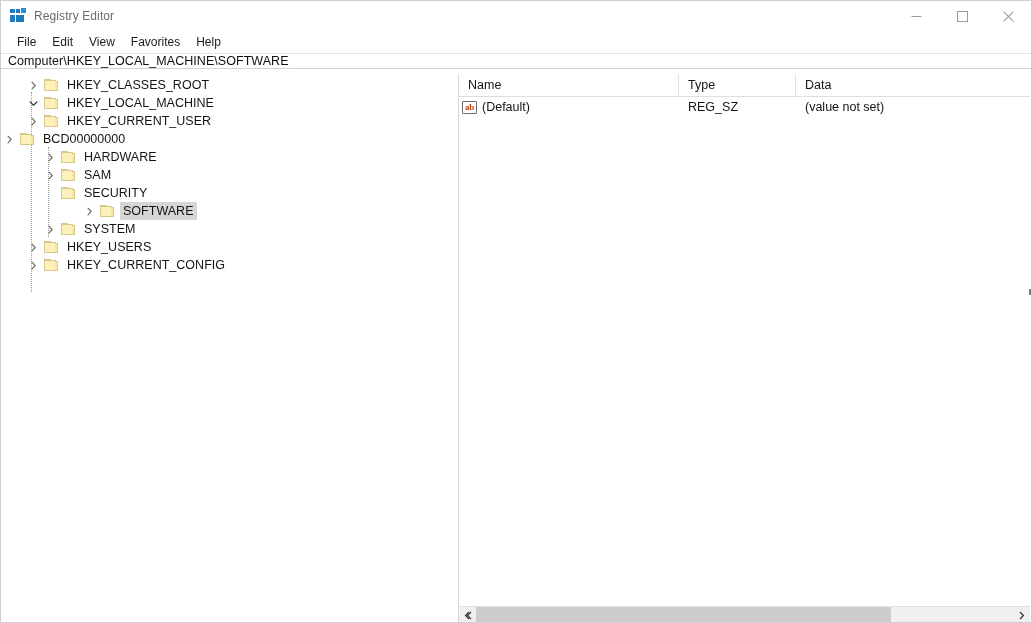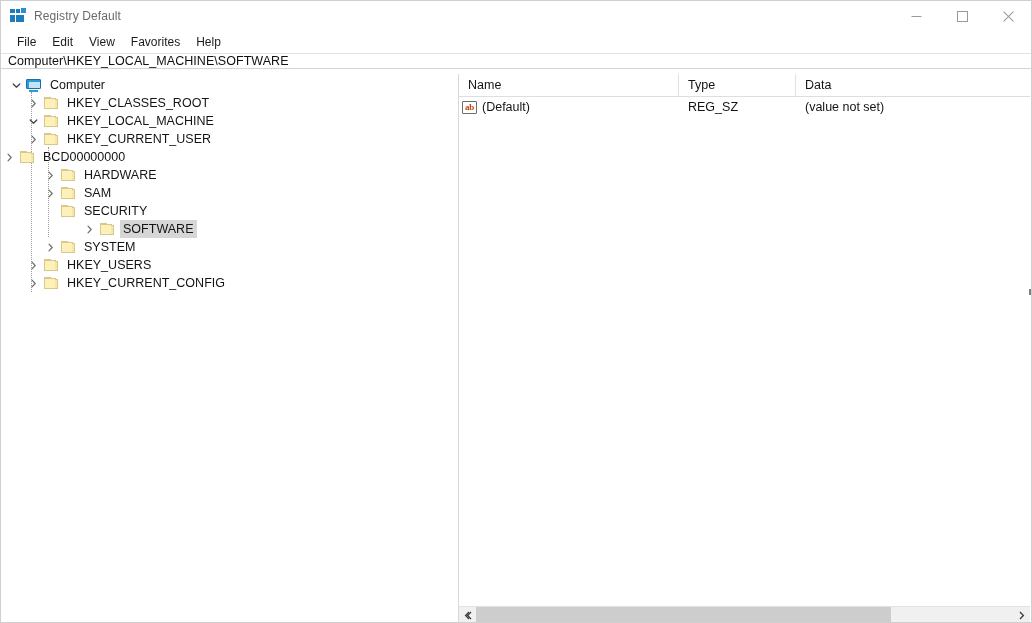--- a/index.html
+++ b/index.html
@@ -376,21 +376,21 @@
 
 <div id="app">
 
   <div class="titlebar">
     <div class="title-icon">
       <div class="grid"></div>
       <div class="gl1"></div>
       <div class="gl2"></div>
       <div class="dot"></div>
     </div>
-    <div class="title-text">Registry Default</div>
+    <div class="title-text">Registry Editor</div>
 
     <div class="win-controls">
       <div class="win-btn">
         <svg width="11" height="11" viewBox="0 0 11 11">
           <line x1="0.5" y1="5.5" x2="10.5" y2="5.5" stroke="#9a9a9a" stroke-width="1"></line>
         </svg>
       </div>
       <div class="win-btn">
         <svg width="11" height="11" viewBox="0 0 11 11">
           <rect x="0.5" y="0.5" width="10" height="10" fill="none" stroke="#9a9a9a" stroke-width="1"></rect>
@@ -417,36 +417,20 @@
     <div class="address-text">Computer\HKEY_LOCAL_MACHINE\SOFTWARE</div>
   </div>
 
   <div class="content">
 
     <div class="tree-pane">
 
       <div class="guide" style="left:30px; top:18px; height:200px;"></div>
       <div class="guide" style="left:47px; top:73px; height:90px;"></div>
       <div class="tree-root">
-          <div class="tree-row" style="padding-left: 7px;">
-            <div class="expander">
-              <svg width="9" height="9" viewBox="0 0 9 9">
-                <path d="M1.2 3 L4.5 6.2 L7.8 3" fill="none" stroke="#3f3f3f" stroke-width="1.25" stroke-linecap="round" stroke-linejoin="round"></path>
-              </svg>
-            </div>
-            <div class="tree-icon">
-              <div class="monitor">
-                <div class="screen">
-                  <div class="inner"></div>
-                </div>
-                <div class="stand"></div>
-              </div>
-            </div>
-            <div class="tree-label">Computer</div>
-          </div>
           <div class="tree-row" style="padding-left: 24px;">
             <div class="expander">
               <svg width="9" height="9" viewBox="0 0 9 9">
                 <path d="M3 1.2 L6.2 4.5 L3 7.8" fill="none" stroke="#6b6b6b" stroke-width="1.15" stroke-linecap="round" stroke-linejoin="round"></path>
               </svg>
             </div>
             <div class="tree-icon">
               <div class="folder">
                 <div class="flap"></div>
                 <div class="body"></div>

